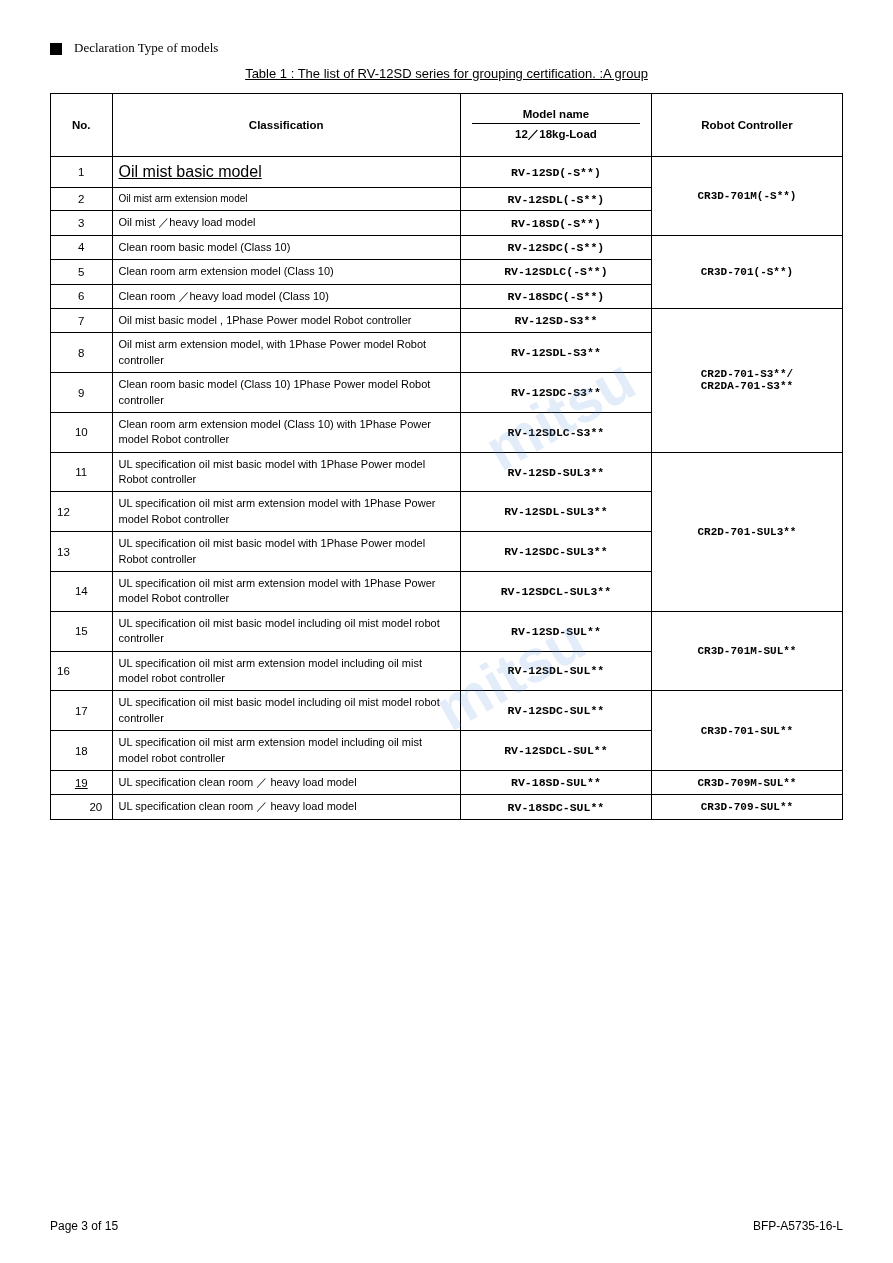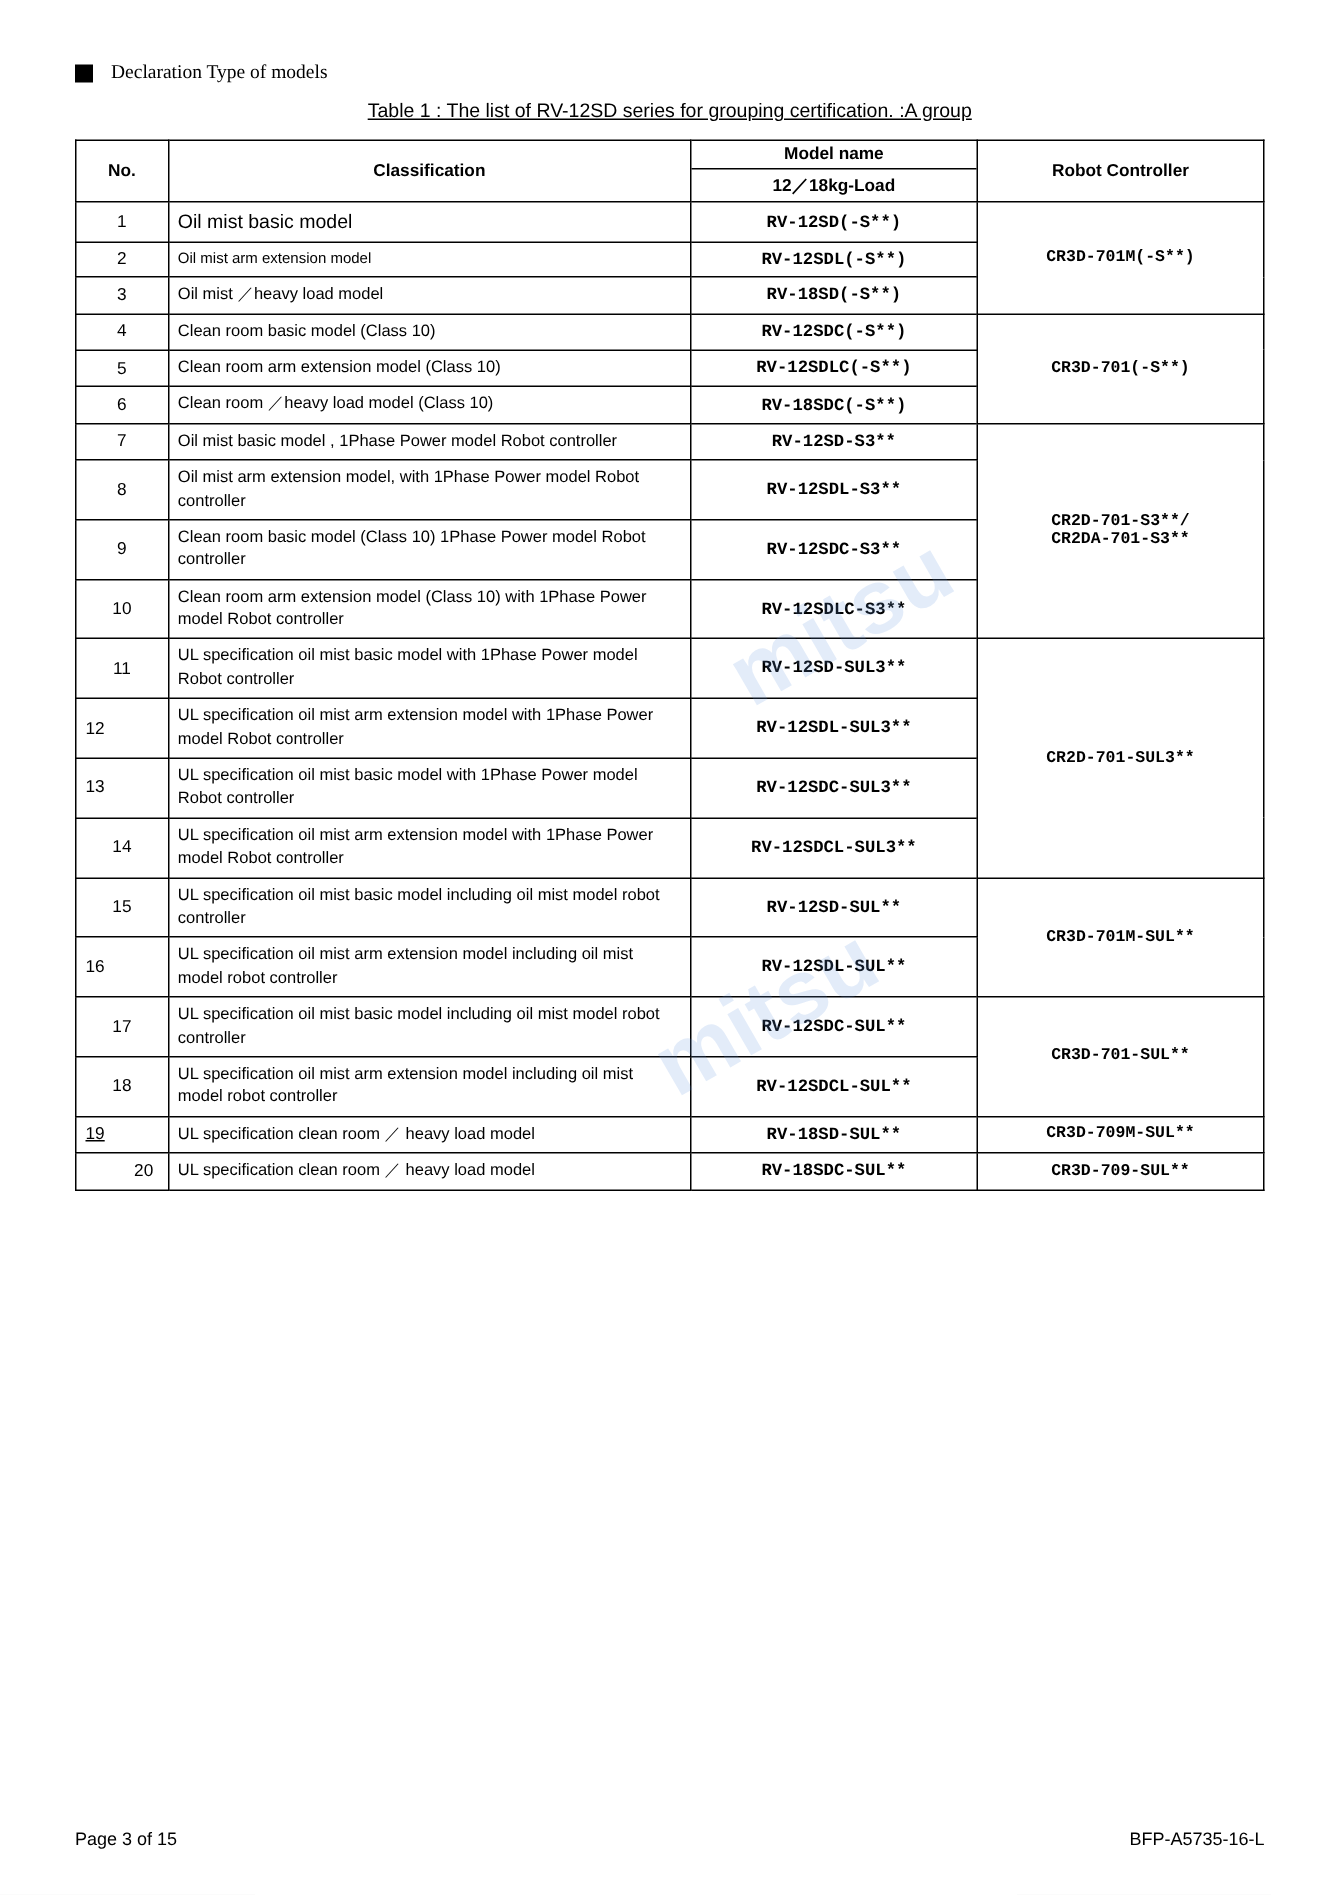--- a/index.html
+++ b/index.html
@@ -132,31 +132,31 @@
     <span class="declaration-text">Declaration Type of models</span>
   </div>
 
   <div class="table-title">Table 1 : The list of RV-12SD series for grouping certification.  :A group</div>
 
   <table>
     <thead>
       <tr>
         <th class="col-no" rowspan="2" style="text-align:center; vertical-align:middle; font-family: Arial, sans-serif;">No.</th>
         <th class="col-classification" rowspan="2" style="text-align:center; vertical-align:middle; font-family: Arial, sans-serif;">Classification</th>
-        <th class="col-model split-header" style="padding:0; font-family: Arial, sans-serif;">
+        <th class="col-model split-header" style="padding:11px; font-family: Arial, sans-serif;">
           <span class="top">Model name</span>
           <span class="bottom">12／18kg-Load</span>
         </th>
         <th class="col-controller" rowspan="2" style="text-align:center; vertical-align:middle; font-family: Arial, sans-serif;">Robot Controller</th>
       </tr>
     </thead>
     <tbody id="table-body">
     <tr>
           <td style="text-align: center; vertical-align: middle; font-family: Arial, sans-serif;">1</td>
-          <td style="font-family: Arial, sans-serif; font-size: 13px; line-height: 1.4;">Oil mist basic model</td>
+          <td style="font-family: Arial, sans-serif; font-size: 16px; line-height: 1.4; text-decoration: underline;">Oil mist basic model</td>
           <td style="text-align: center; vertical-align: middle; font-weight: bold; font-family: &quot;Courier New&quot;, Courier, monospace;">RV-12SD(-S**)</td>
           <td rowspan="3" style="text-align: center; vertical-align: middle; font-weight: bold; font-family: &quot;Courier New&quot;, Courier, monospace; font-size: 11px; white-space: pre-line;">CR3D-701M(-S**)</td>
         </tr>
         <tr>
           <td style="text-align: center; vertical-align: middle; font-family: Arial, sans-serif;">2</td>
           <td style="font-family: Arial, sans-serif; font-size: 10px; line-height: 1.4;">Oil mist arm extension model</td>
           <td style="text-align: center; vertical-align: middle; font-weight: bold; font-family: &quot;Courier New&quot;, Courier, monospace;">RV-12SDL(-S**)</td>
         </tr>
         <tr>
           <td style="text-align: center; vertical-align: middle; font-family: Arial, sans-serif;">3</td>
@@ -238,21 +238,21 @@
           <td style="font-family: Arial, sans-serif; font-size: 11px; line-height: 1.4;">UL  specification  oil  mist  basic  model including oil mist model robot controller</td>
           <td style="text-align: center; vertical-align: middle; font-weight: bold; font-family: &quot;Courier New&quot;, Courier, monospace;">RV-12SDC-SUL**</td>
           <td rowspan="2" style="text-align: center; vertical-align: middle; font-weight: bold; font-family: &quot;Courier New&quot;, Courier, monospace; font-size: 11px; white-space: pre-line;">CR3D-701-SUL**</td>
         </tr>
         <tr>
           <td style="text-align: center; vertical-align: middle; font-family: Arial, sans-serif;">18</td>
           <td style="font-family: Arial, sans-serif; font-size: 11px; line-height: 1.4;">UL specification oil mist arm extension model including oil mist model robot controller</td>
           <td style="text-align: center; vertical-align: middle; font-weight: bold; font-family: &quot;Courier New&quot;, Courier, monospace;">RV-12SDCL-SUL**</td>
         </tr>
         <tr>
-          <td style="text-align: left; vertical-align: middle; font-family: Arial, sans-serif; text-decoration: underline;">19</td>
+          <td style="text-align: center; vertical-align: middle; font-family: Arial, sans-serif; text-decoration: underline;">19</td>
           <td style="font-family: Arial, sans-serif; font-size: 11px; line-height: 1.4;">UL specification clean room ／ heavy load model</td>
           <td style="text-align: center; vertical-align: middle; font-weight: bold; font-family: &quot;Courier New&quot;, Courier, monospace;">RV-18SD-SUL**</td>
           <td style="text-align: center; vertical-align: middle; font-weight: bold; font-family: &quot;Courier New&quot;, Courier, monospace; font-size: 11px;">CR3D-709M-SUL**</td>
         </tr>
         <tr>
           <td style="text-align: center; vertical-align: middle; font-family: Arial, sans-serif; padding-left: 35px;">20</td>
           <td style="font-family: Arial, sans-serif; font-size: 11px; line-height: 1.4;">UL specification clean room ／ heavy load model</td>
           <td style="text-align: center; vertical-align: middle; font-weight: bold; font-family: &quot;Courier New&quot;, Courier, monospace;">RV-18SDC-SUL**</td>
           <td style="text-align: center; vertical-align: middle; font-weight: bold; font-family: &quot;Courier New&quot;, Courier, monospace; font-size: 11px;">CR3D-709-SUL**</td>
         </tr>

